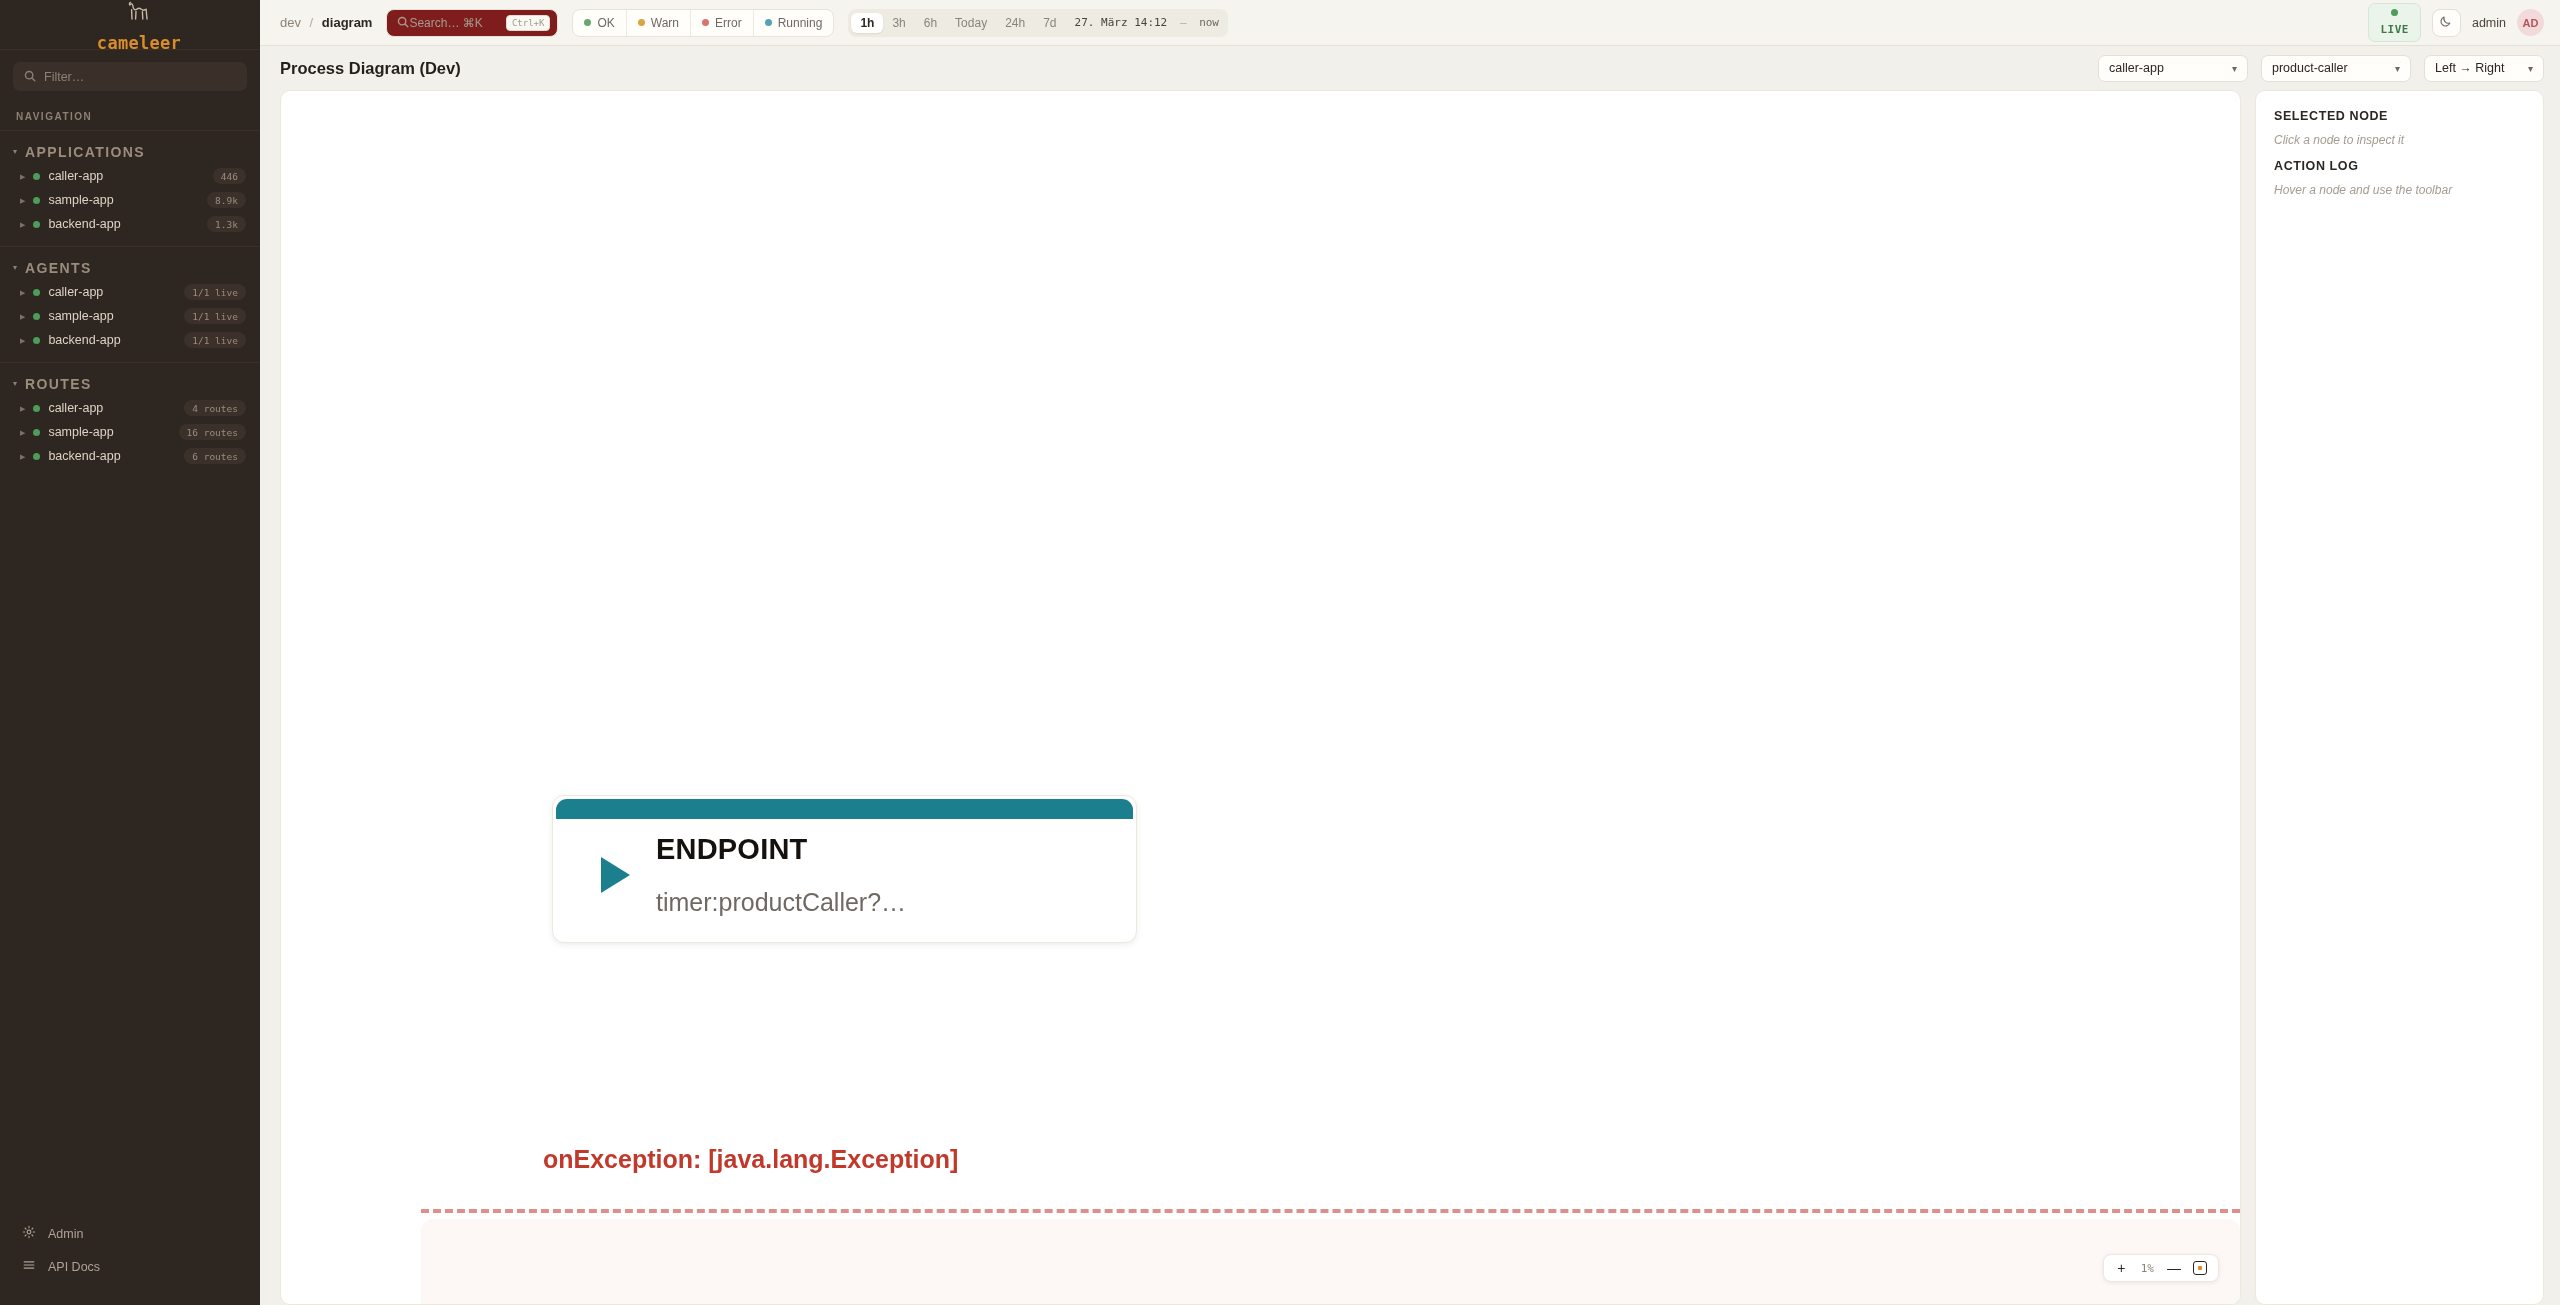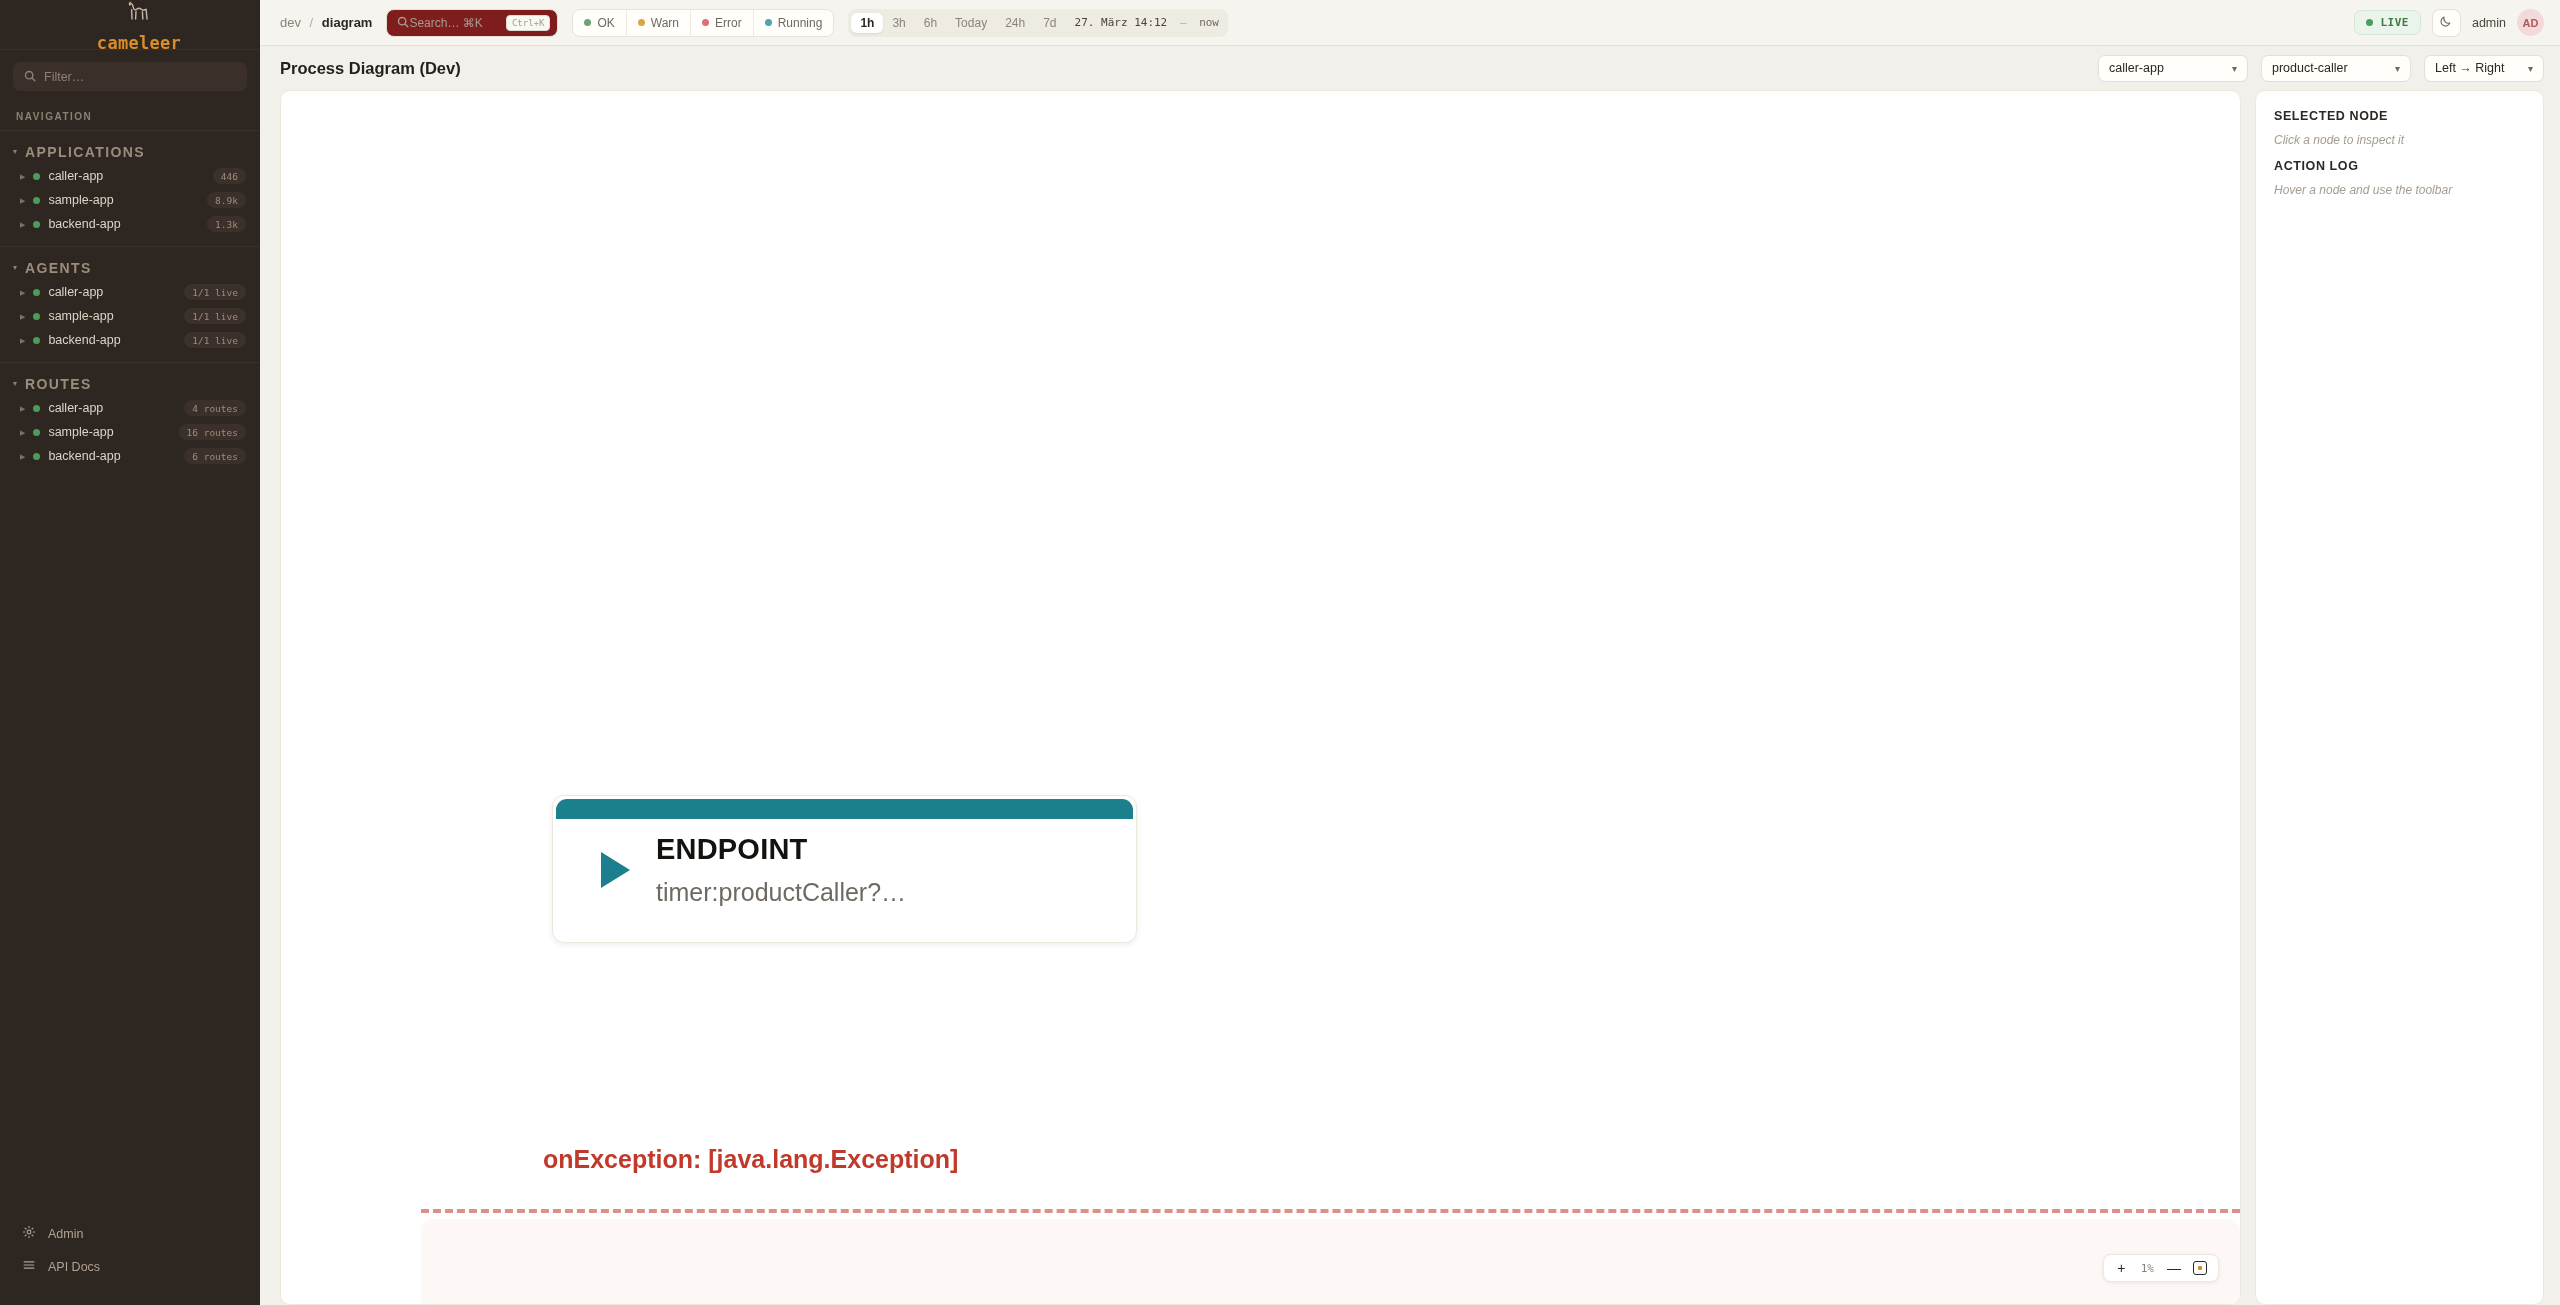--- a/index.html
+++ b/index.html
@@ -132,20 +132,21 @@
   .range-time .dash { color: #b3ab9f; margin: 0 6px; }
   .range-time .now { color: #6f6962; }
 
   .top-right { margin-left: auto; display: flex; align-items: center; gap: 11px; }
   .live-badge {
     display: flex; align-items: center; gap: 7px;
     background: #eaf4ea; border: 1px solid #d4e7d4; border-radius: 7px;
     padding: 5px 11px;
     font-family: "DejaVu Sans Mono", monospace; font-size: 11px; color: #3f7a46; font-weight: bold;
     letter-spacing: .5px;
+    flex-direction: column;
   }
   .icon-btn {
     width: 29px; height: 28px; border: 1px solid #e4e0d6; border-radius: 8px;
     background: #fffefb; display: flex; align-items: center; justify-content: center;
     color: #6f6962;
   }
   .user-name { font-size: 12.5px; color: #4a443c; }
   .avatar {
     width: 27px; height: 27px; border-radius: 50%;
     background: #f3dada; color: #b4565a;
@@ -186,21 +187,21 @@
   }
   .node-bar { height: 20px; background: #1c7f8e; border-radius: 11px 11px 0 0; margin: 3px 3px 0 3px; }
   .node-body { display: flex; align-items: center; gap: 26px; padding: 14px 0 0 48px; }
   .play-tri {
     width: 0; height: 0;
     border-left: 29px solid #1c7f8e;
     border-top: 18px solid transparent;
     border-bottom: 18px solid transparent;
     flex: 0 0 auto;
   }
-  .node-texts { display: flex; flex-direction: column; gap: 12px; min-width: 0; }
+  .node-texts { display: flex; flex-direction: column; gap: 22px; min-width: 0; }
   .node-title { font-size: 29px; font-weight: bold; color: #14110e; letter-spacing: .2px; }
   .node-sub { font-size: 25px; color: #6f6962; white-space: nowrap; }
 
   .exc-label {
     position: absolute; left: 262px; top: 1054px;
     font-size: 25px; font-weight: bold; color: #c0392b; white-space: nowrap;
   }
   .exc-rule {
     position: absolute; left: 140px; top: 1118px; right: 0; height: 0;
     border-top: 4px dashed #dd9089;

